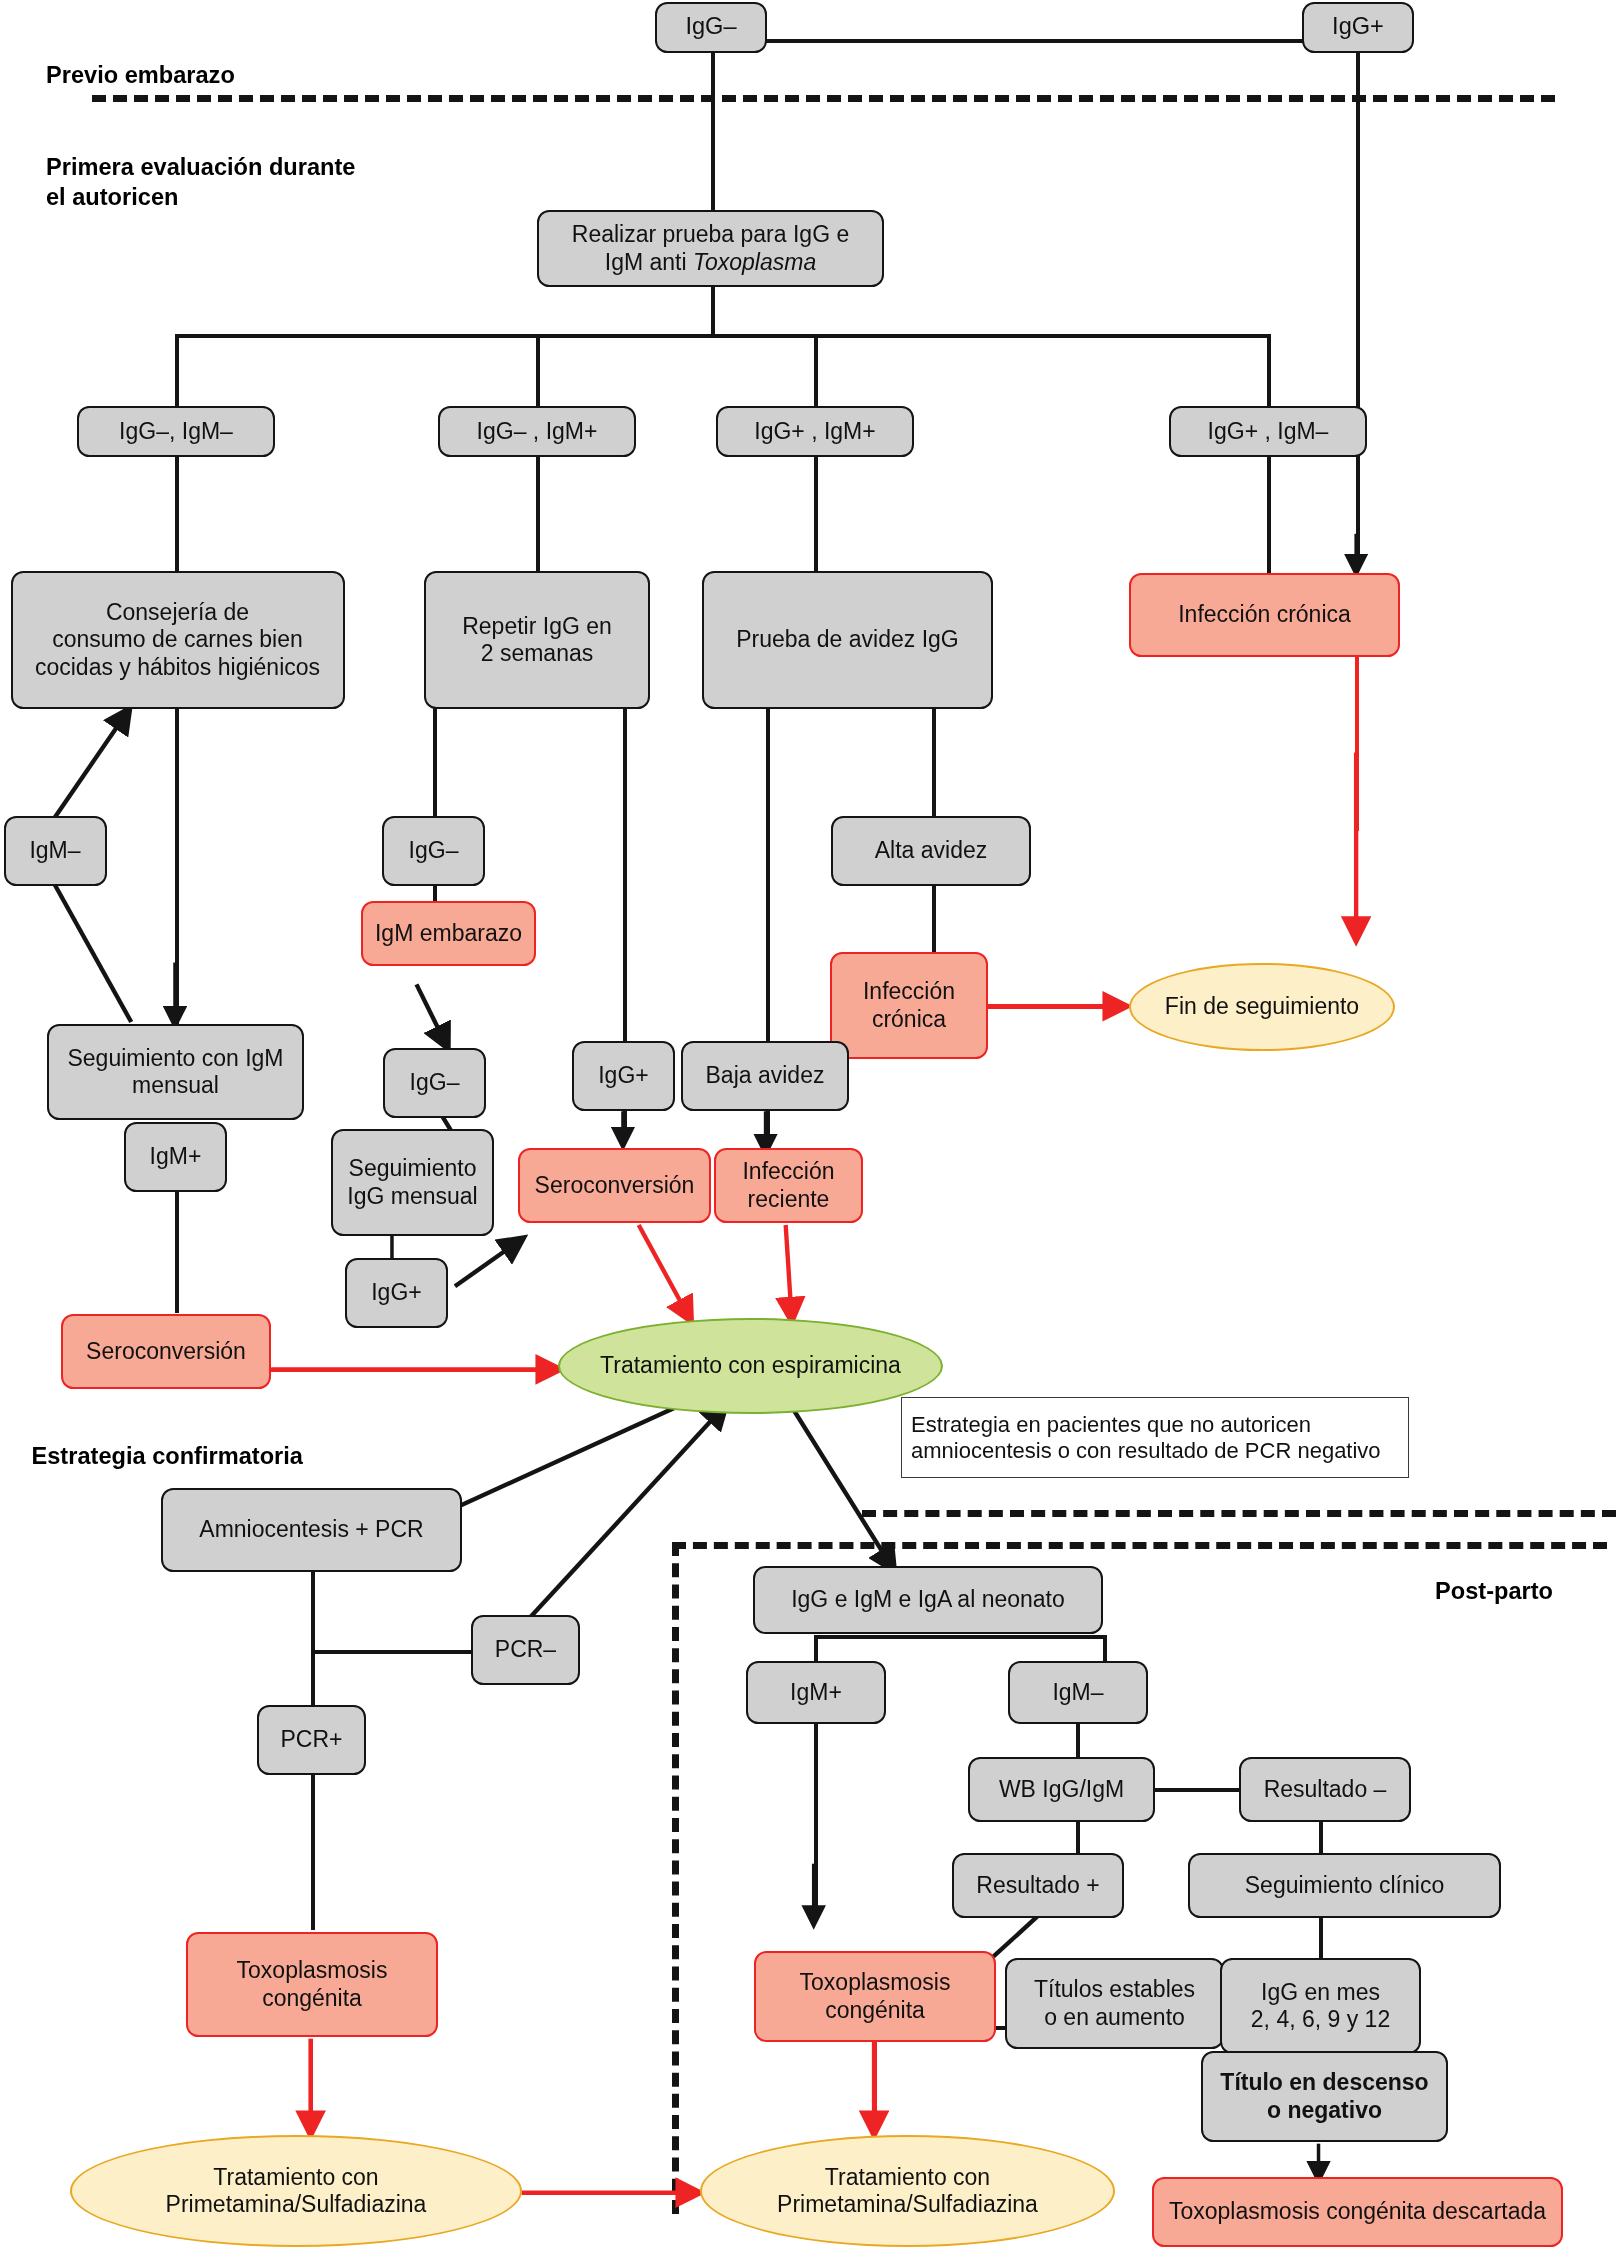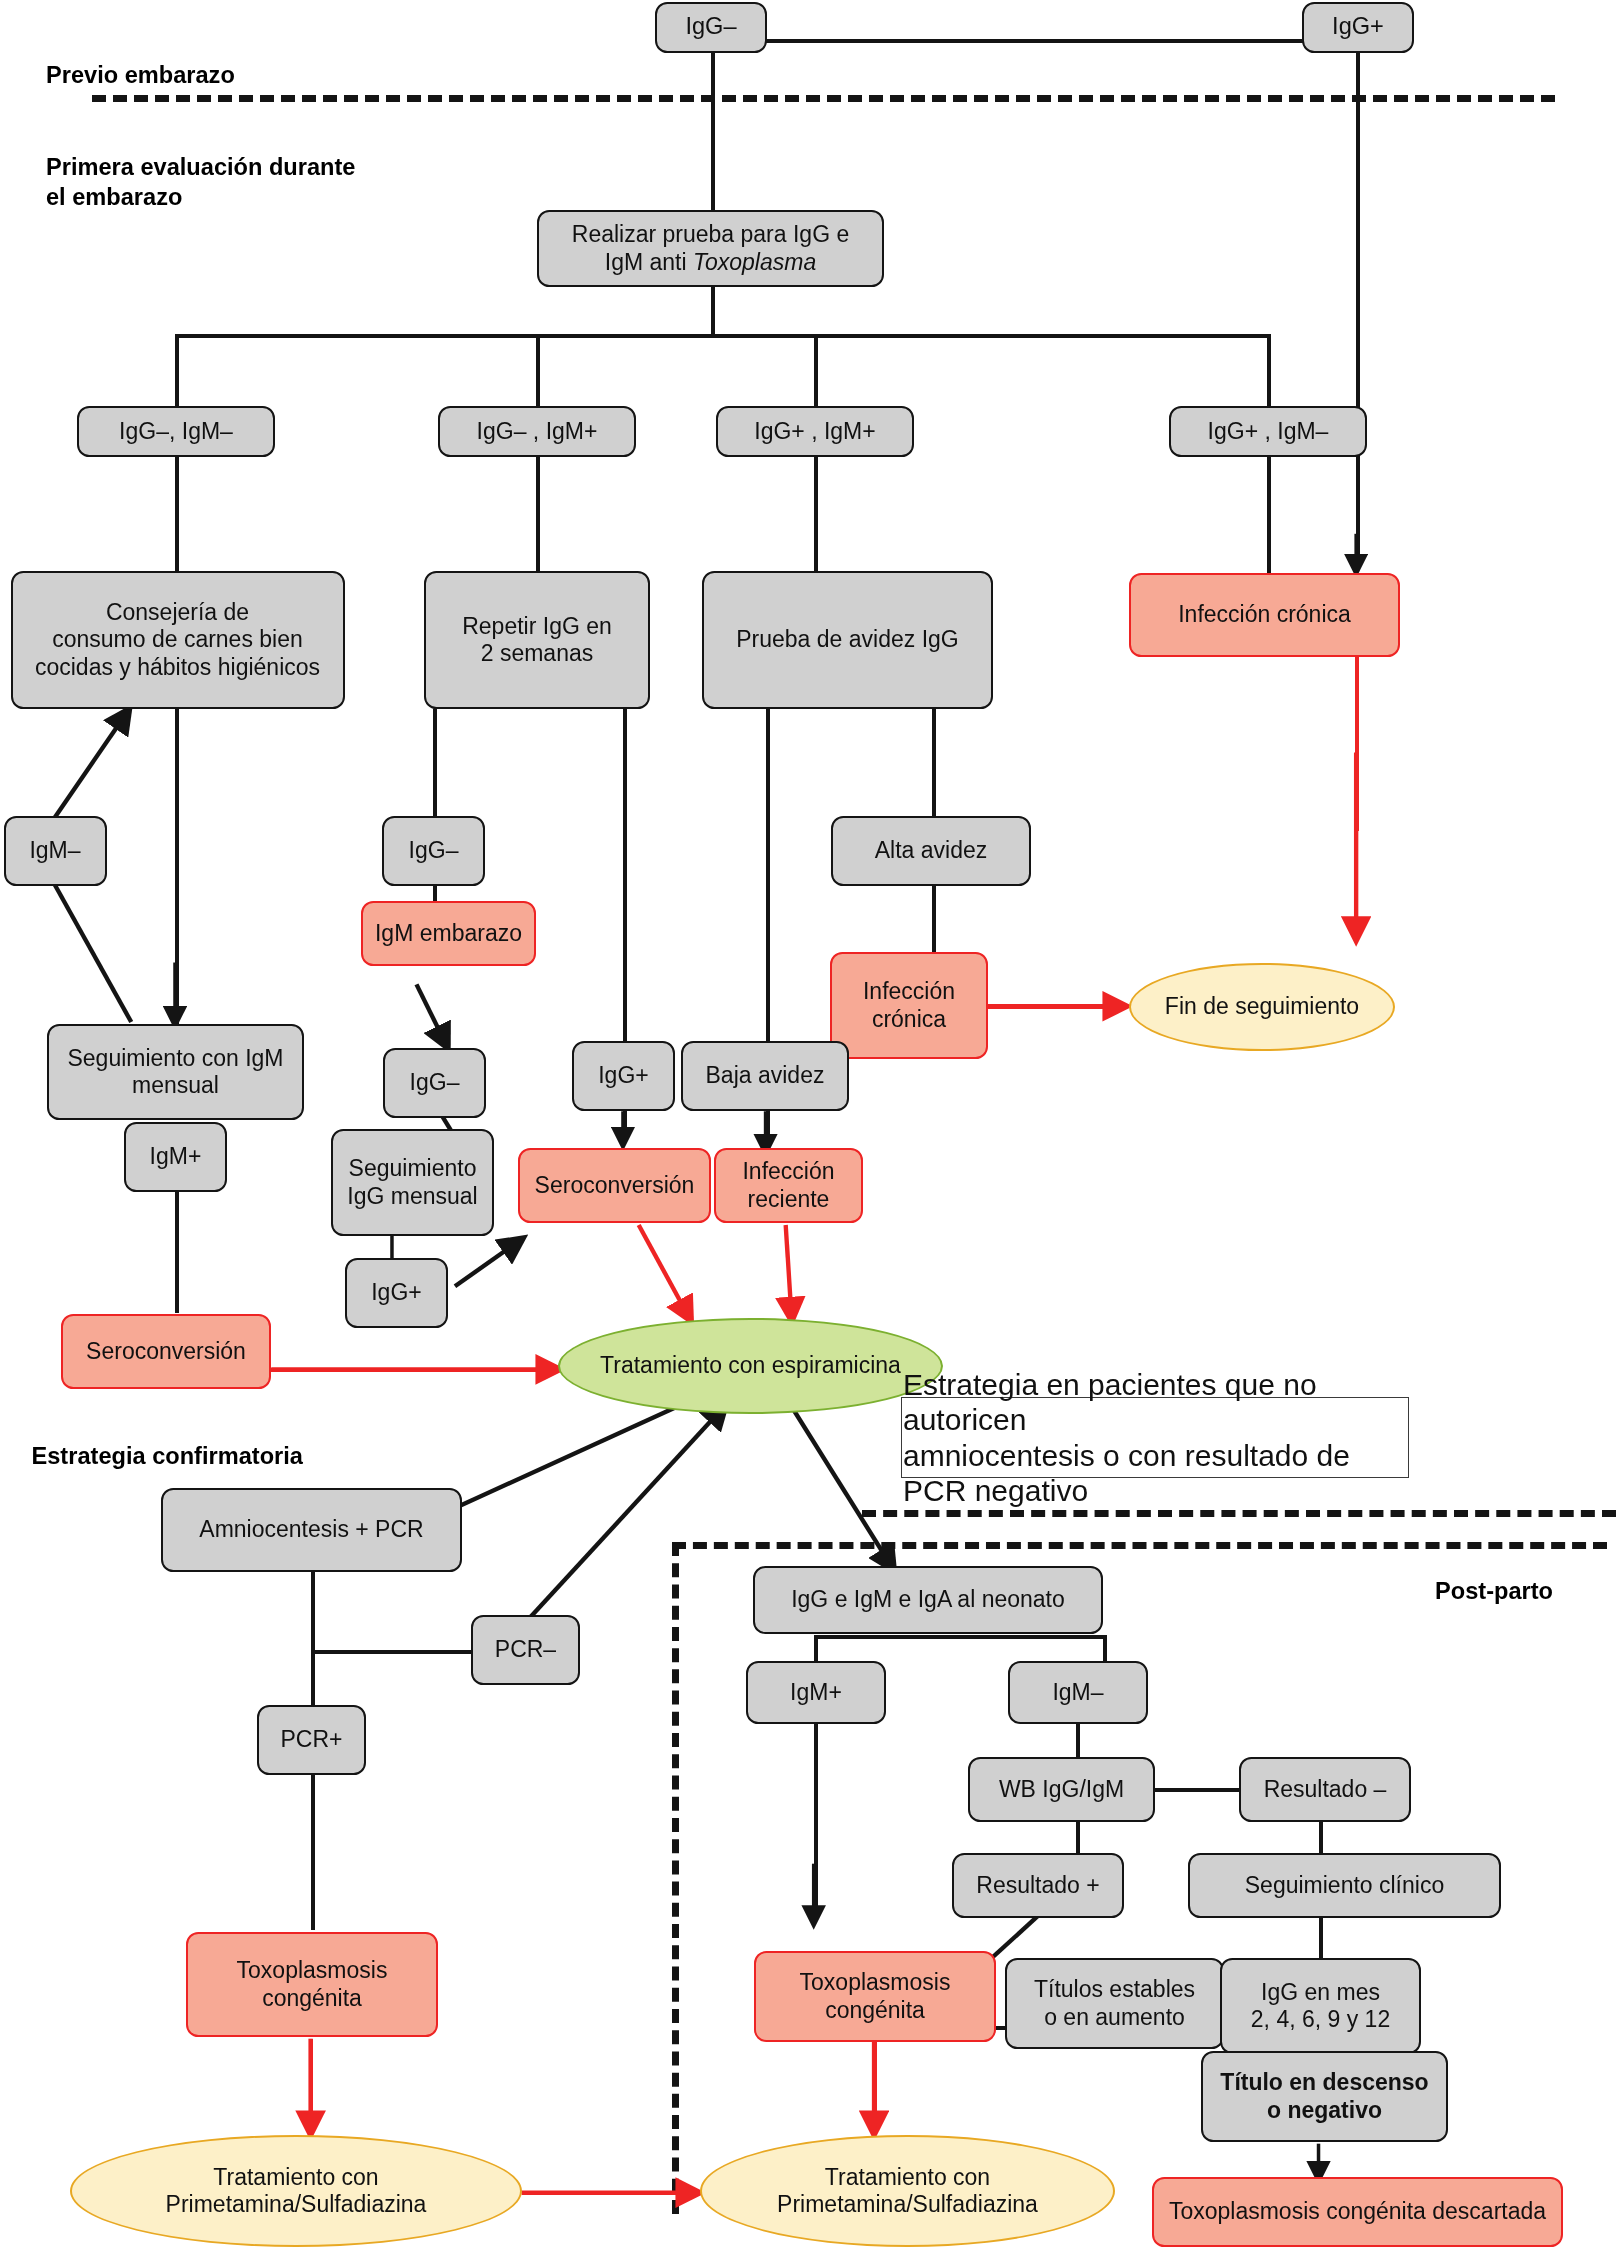--- a/index.html
+++ b/index.html
@@ -53,21 +53,21 @@
 <body>
 
 <div id="stage">
 
   <div class="seclabel" style="left:46px;top:61px;font-size:23.6px;">
     <span>Previo embarazo</span>
   </div>
 
   <div class="seclabel" style="left:46px;top:124px;font-size:23.6px;white-space:pre-line;">
     <span>Primera evaluación durante
-el embarazo</span>
+el autoricen</span>
   </div>
 
   <div class="seclabel" style="left:31.5px;top:1442px;font-size:23.6px;">
     <span>Estrategia confirmatoria</span>
   </div>
 
   <div class="seclabel" style="left:1411px;top:1577px;font-size:23.6px;margin-left:24px;">
     <span>Post-parto</span>
   </div>
 
@@ -333,21 +333,21 @@
   </div>
 
   <div class="node red" style="left:61px;top:1314px;width:210px;height:75px;font-size:23px;">
     <span>Seroconversión</span>
   </div>
 
   <div class="node ellipse-green" style="left:558px;top:1318px;width:385px;height:96px;font-size:23px;text-align:right;">
     <span>Tratamiento con espiramicina</span>
   </div>
 
-  <div class="node plainbox" style="left:901px;top:1397px;width:508px;height:81px;font-size:30px;white-space:pre-line;justify-content:flex-start;padding-left:1px;text-align:left;">
+  <div class="node plainbox" style="left:901px;top:1397px;width:508px;height:81px;font-size:22px;white-space:pre-line;justify-content:flex-start;padding-left:9px;text-align:left;">
     <span>Estrategia en pacientes que no autoricen
 amniocentesis o con resultado de PCR negativo</span>
   </div>
 
   <div class="node grey" style="left:161px;top:1488px;width:301px;height:84px;font-size:23px;">
     <span>Amniocentesis + PCR</span>
   </div>
 
   <div class="node grey" style="left:471px;top:1615px;width:109px;height:70px;font-size:23px;">
     <span>PCR–</span>

